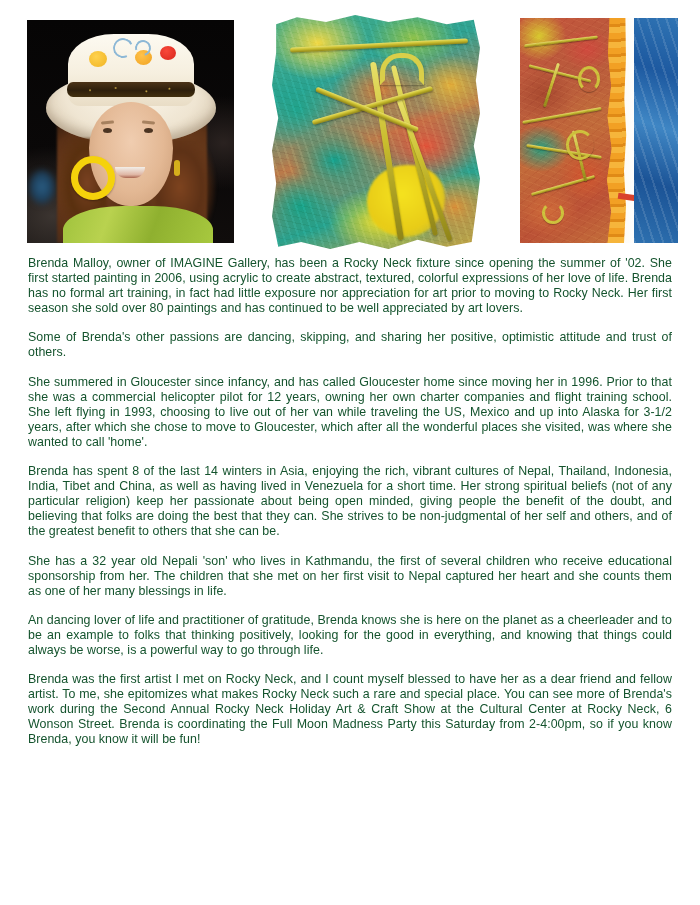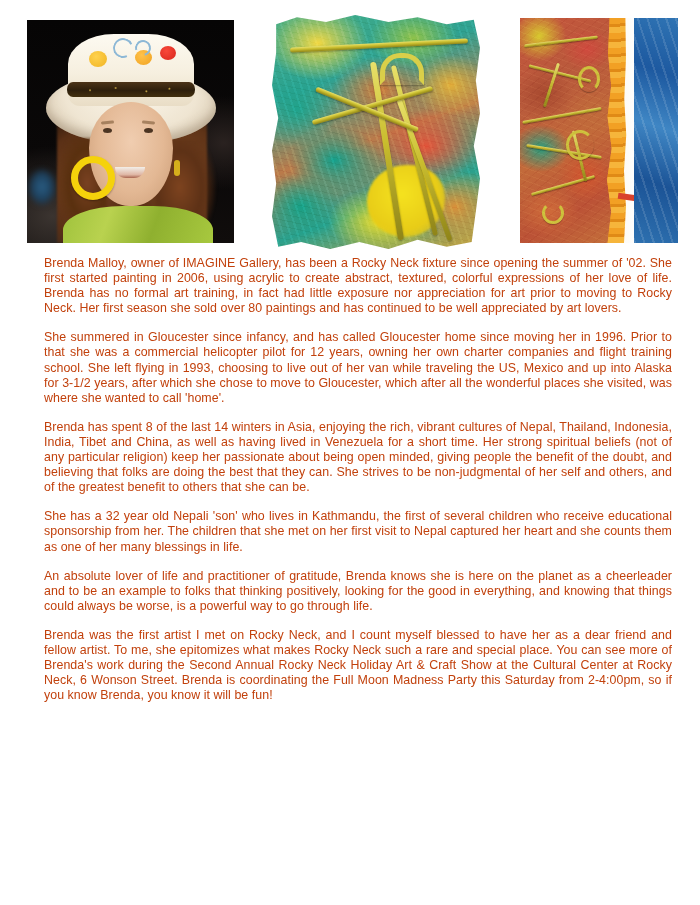--- a/index.html
+++ b/index.html
@@ -321,22 +321,22 @@
     letter-spacing: .6px;
     word-spacing: 2px;
     color: #1a1a1a;
     margin: 0 0 18px 0;
   }
   .body-par {
     font-size: 12.4px;
     line-height: 15.1px;
     text-align: justify;
     text-justify: inter-word;
-    margin: 0 0 14px 16px;
-    color: #c2410c;
+    margin: 0 0 14px 0;
+    color: #14532d;
     letter-spacing: .05px;
   }
   .body-par:last-child { margin-bottom: 0; }
 </style>
 </head>
 <body>
 
 <div class="image-row">
 
   <div class="photo-frame" id="portrait">
@@ -394,18 +394,19 @@
     <div class="cu-orangeedge"></div>
     <div class="cu-white"></div>
     <div class="cu-redline"></div>
     <div class="cu-blue"></div>
   </div>
 
 </div>
 
 <div class="article">
   <p class="body-par">Brenda Malloy, owner of IMAGINE Gallery, has been a Rocky Neck fixture since opening the summer of '02.  She first started painting in 2006, using acrylic to create abstract, textured, colorful expressions of her love of life. Brenda has no formal art training, in fact had little exposure nor appreciation for art prior to moving to Rocky Neck. Her first season she sold over 80 paintings and has continued to be well appreciated by art lovers.</p>
+  <p class="body-par">Some of Brenda's other passions are dancing, skipping, and sharing her positive, optimistic attitude and trust of others.</p>
   <p class="body-par">She summered in Gloucester since infancy, and has called Gloucester home since moving her in 1996. Prior to that she was a commercial helicopter pilot for 12 years, owning her own charter companies and flight training school.  She left flying in 1993, choosing to live out of her van while traveling the US, Mexico and up into Alaska for 3-1/2 years, after which she chose to move to Gloucester, which after all the wonderful places she visited, was where she wanted to call 'home'.</p>
   <p class="body-par">Brenda has spent 8 of the last 14 winters in Asia, enjoying the rich, vibrant cultures of Nepal, Thailand, Indonesia, India, Tibet and China, as well as having lived in Venezuela for a short time. Her strong spiritual beliefs (not of any particular religion) keep her passionate about being open minded, giving people the benefit of the doubt, and believing that folks are doing the best that they can. She strives to be non-judgmental of her self and others, and of the greatest benefit to others that she can be.</p>
   <p class="body-par">She has a 32 year old Nepali 'son' who lives in Kathmandu, the first of several children who receive educational sponsorship from her. The children that she met on her first visit to Nepal captured her heart and she counts them as one of her many blessings in life.</p>
-  <p class="body-par">An absolute lover of life and practitioner of gratitude, Brenda knows she is here on the planet as a cheerleader and to be an example to folks that thinking positively, looking for the good in everything, and knowing that things could always be worse, is a powerful way to go through life.</p>
+  <p class="body-par">An dancing lover of life and practitioner of gratitude, Brenda knows she is here on the planet as a cheerleader and to be an example to folks that thinking positively, looking for the good in everything, and knowing that things could always be worse, is a powerful way to go through life.</p>
   <p class="body-par">Brenda was the first artist I met on Rocky Neck, and I count myself blessed to have her as a dear friend and fellow artist.  To me, she epitomizes what makes Rocky Neck such a rare and special place.  You can see more of Brenda's work during the Second Annual Rocky Neck Holiday Art &amp; Craft Show at the Cultural Center at Rocky Neck, 6 Wonson Street.  Brenda is coordinating the Full Moon Madness Party this Saturday from 2-4:00pm, so if you know Brenda, you know it will be fun!</p>
 </div>
 
 </body></html>

